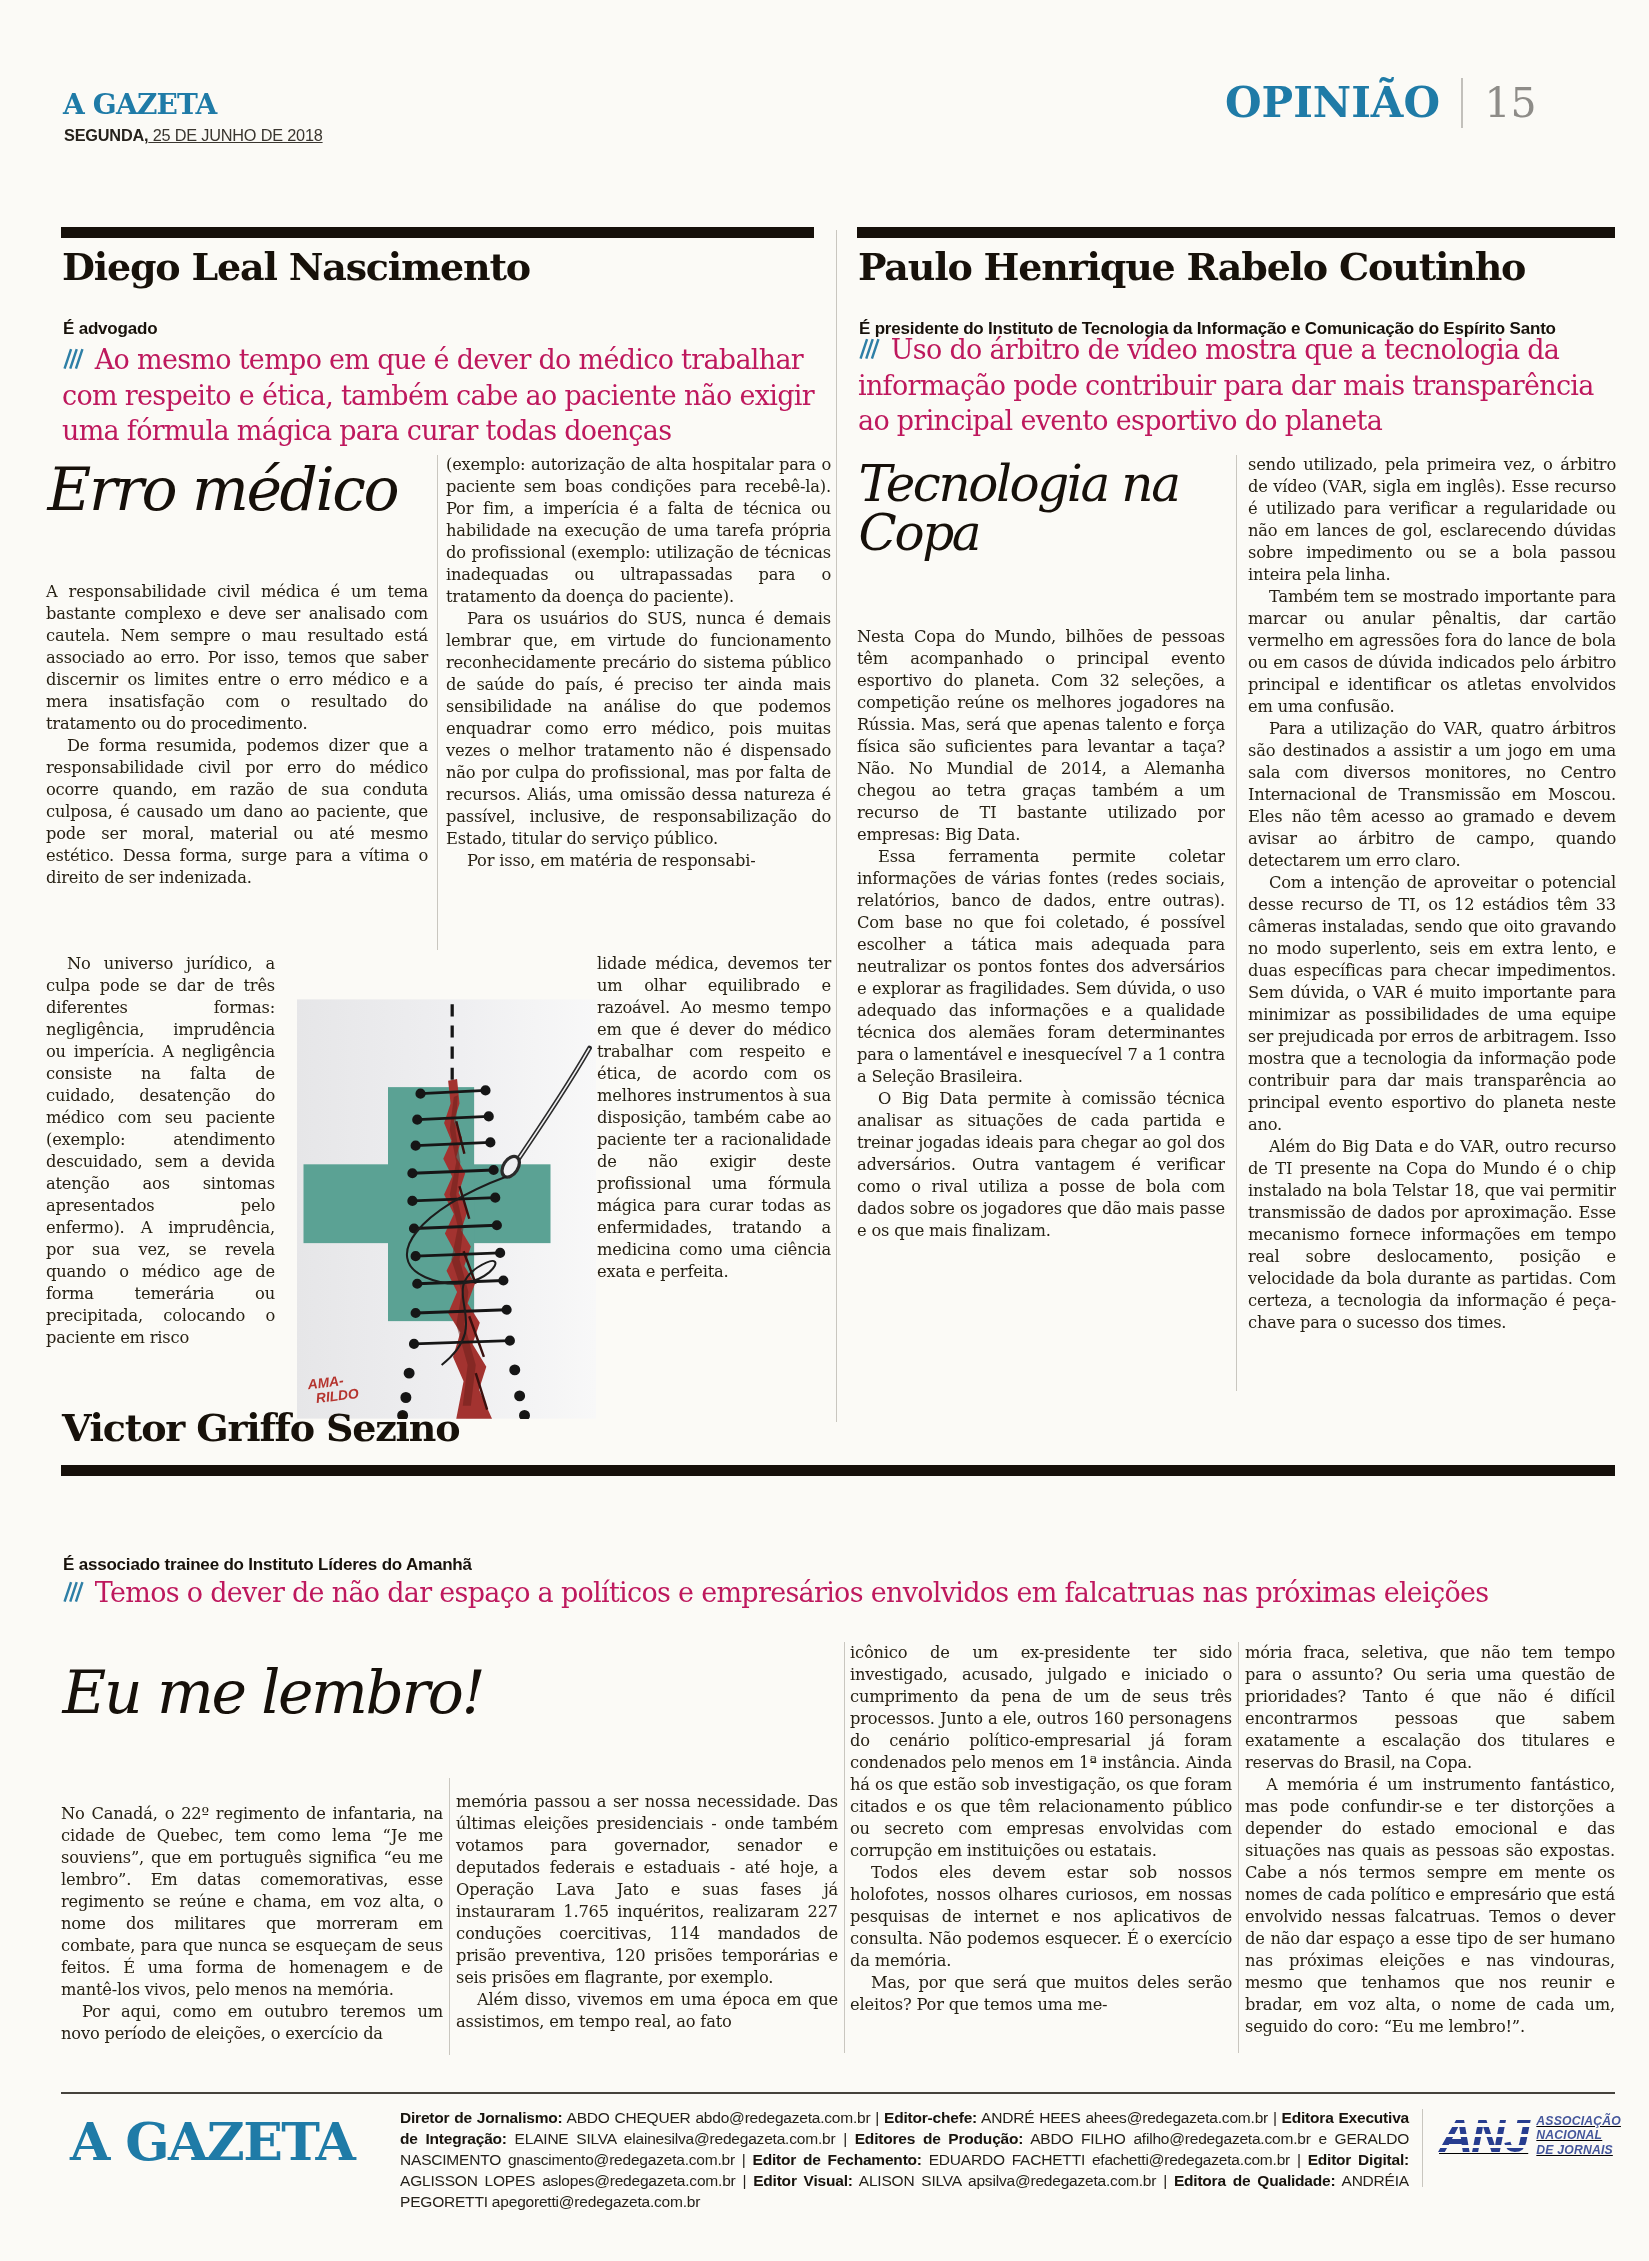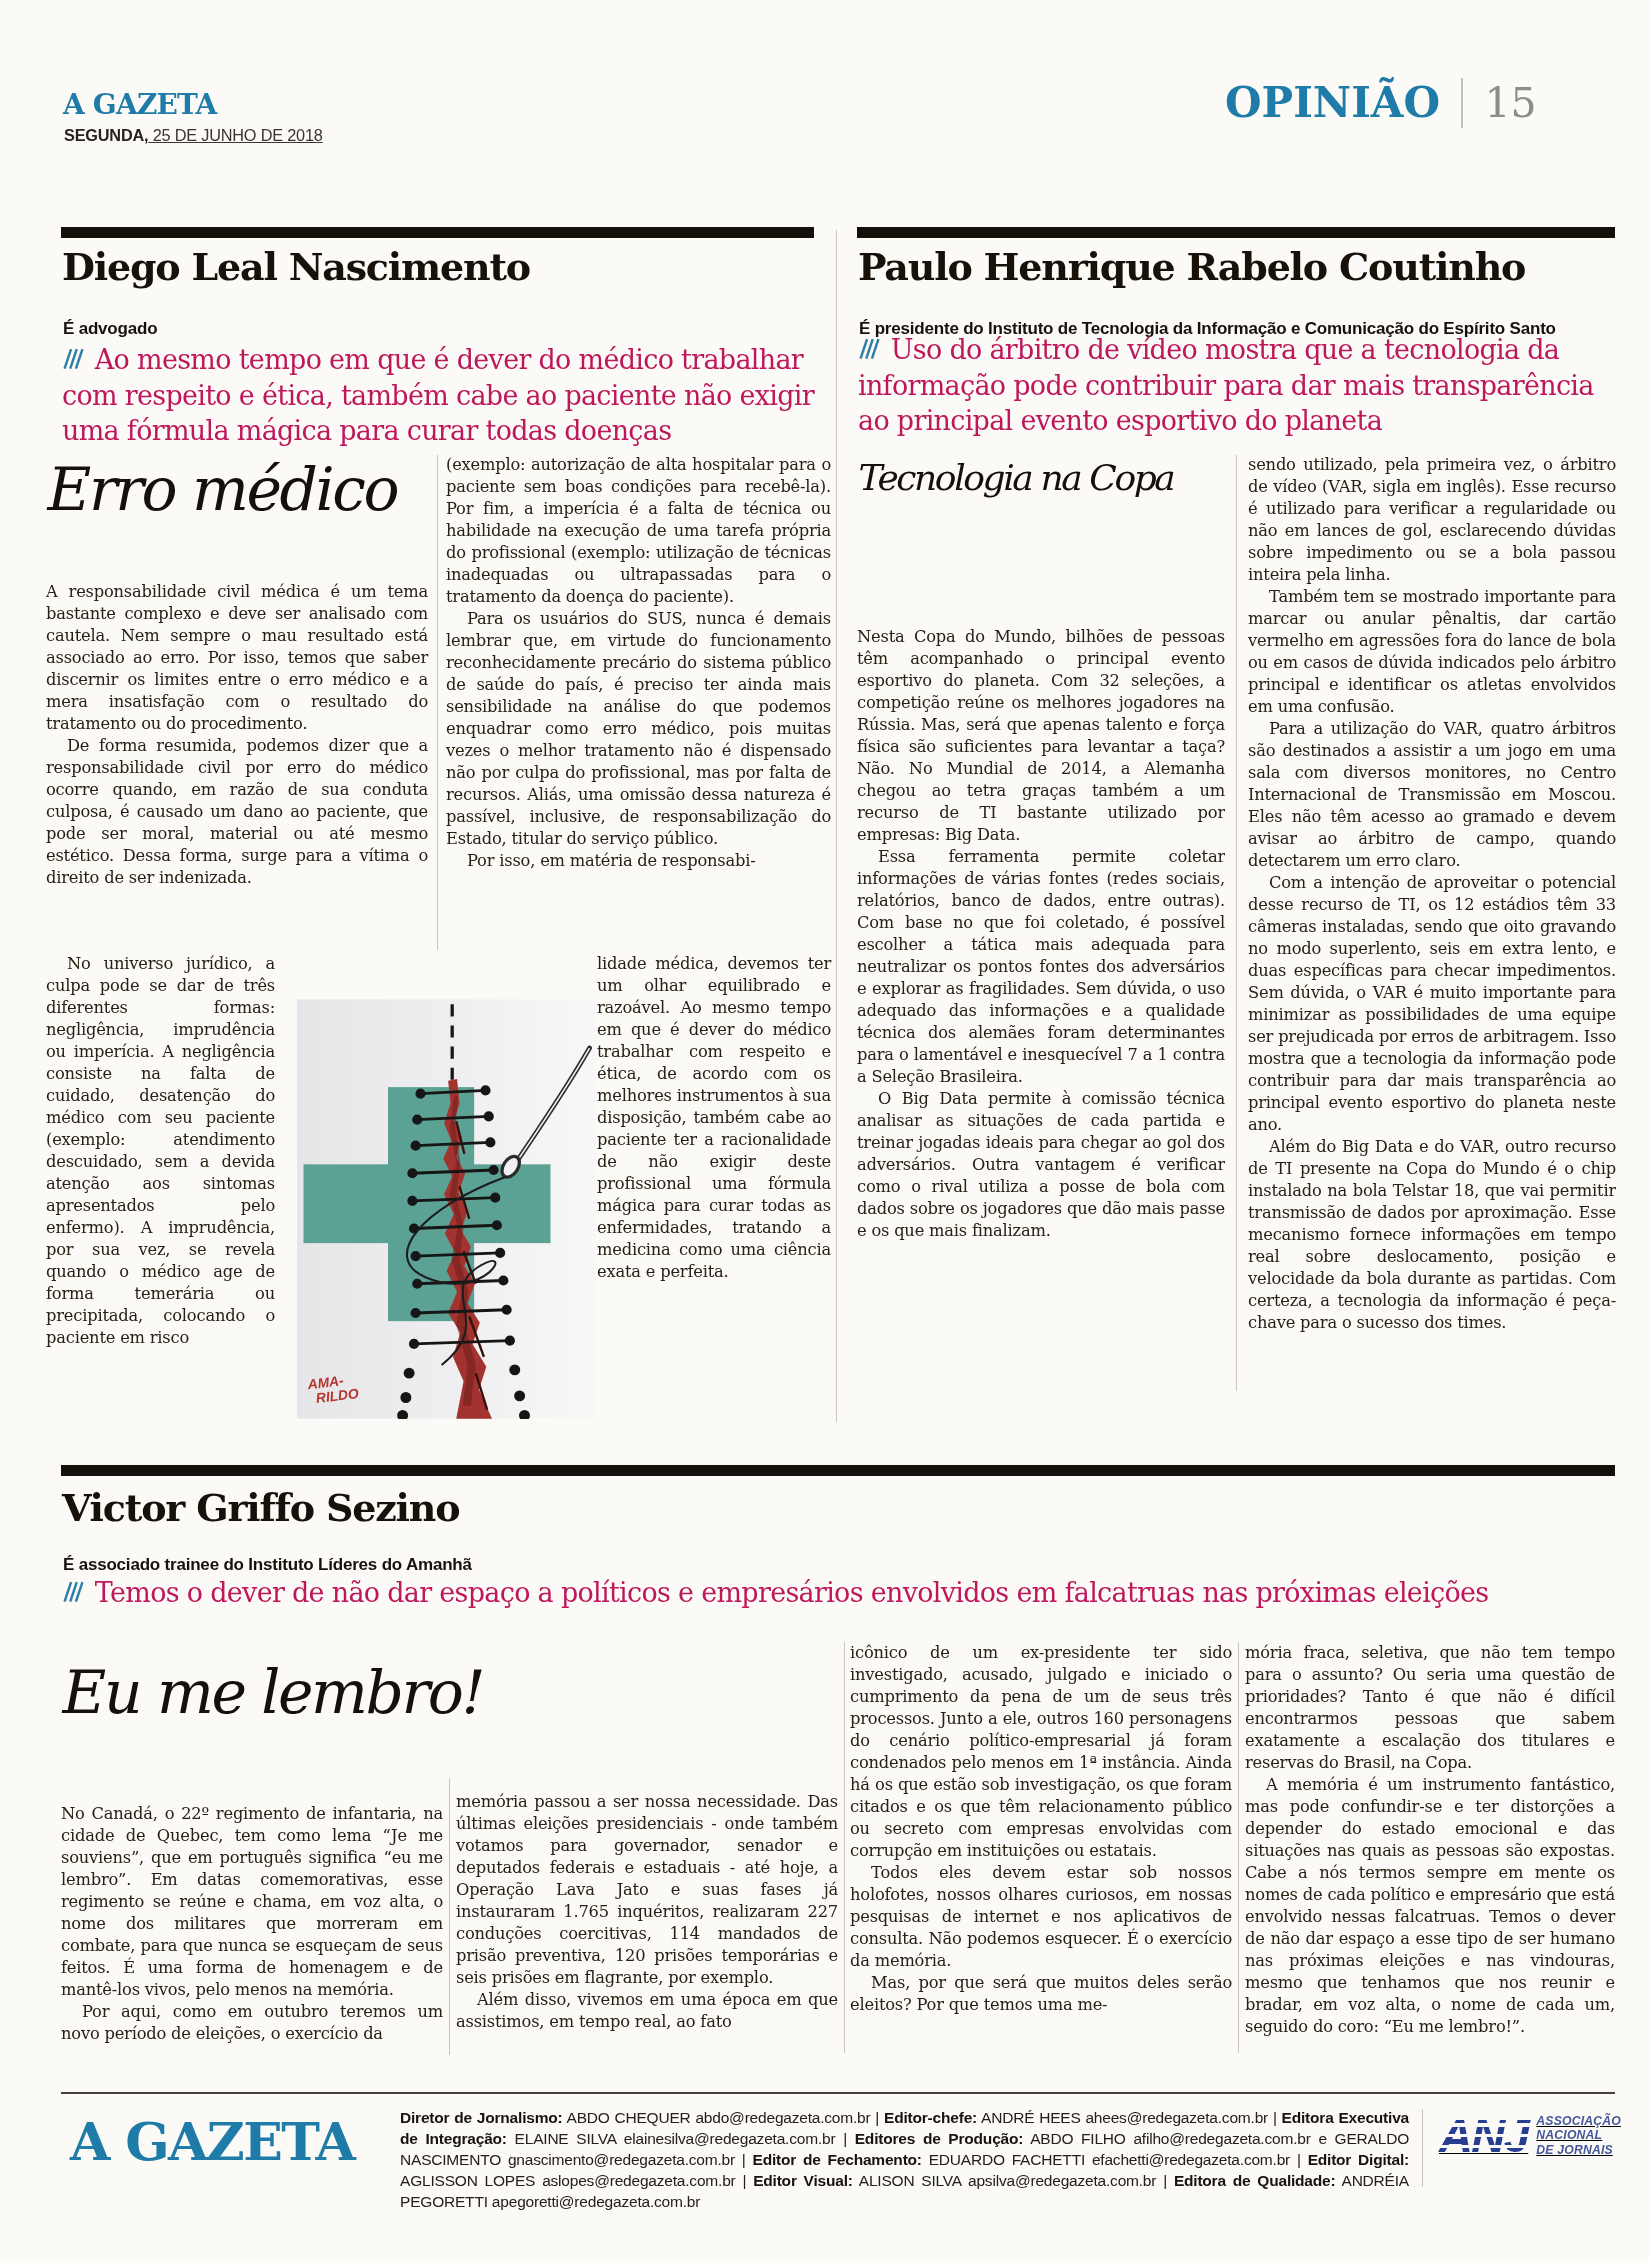--- a/index.html
+++ b/index.html
@@ -163,38 +163,38 @@
 
         <g font-family="Liberation Sans, sans-serif" font-style="italic" font-weight="700" font-size="17" fill="#b5342e" transform="rotate(-7 30 480)">
           <text x="14" y="478">AMA-</text>
           <text x="22" y="496">RILDO</text>
         </g>
       </svg>
     </div>
   </div>
 
   <div class="abs" style="left:857px;top:452px;width:758px;height:980px;">
-    <div class="abs title-italic" style="left:1.6px;top:8.1px;width:368px;font-size:36px;">Tecnologia na Copa</div>
+    <div class="abs title-italic" style="left:1.6px;top:8.1px;width:368px;font-size:50px;">Tecnologia na Copa</div>
     <div class="abs bodytext clip" style="left:0;top:174px;width:368px;height:801px;">
         <p>Nesta Copa do Mundo, bilhões de pessoas têm acompanhado o principal evento esportivo do planeta. Com 32 seleções, a competição reúne os melhores jogadores na Rússia. Mas, será que apenas talento e força física são suficientes para levantar a taça? Não. No Mundial de 2014, a Alemanha chegou ao tetra graças também a um recurso de TI bastante utilizado por empresas: Big Data.</p>
         <p>Essa ferramenta permite coletar informações de várias fontes (redes sociais, relatórios, banco de dados, entre outras). Com base no que foi coletado, é possível escolher a tática mais adequada para neutralizar os pontos fontes dos adversários e explorar as fragilidades. Sem dúvida, o uso adequado das informações e a qualidade técnica dos alemães foram determinantes para o lamentável e inesquecível 7 a 1 contra a Seleção Brasileira.</p>
         <p>O Big Data permite à comissão técnica analisar as situações de cada partida e treinar jogadas ideais para chegar ao gol dos adversários. Outra vantagem é verificar como o rival utiliza a posse de bola com dados sobre os jogadores que dão mais passe e os que mais finalizam.</p>
       </div>
     <div class="abs bodytext clip" style="left:391px;top:1.6px;width:368px;height:944px;">
         <p>sendo utilizado, pela primeira vez, o árbitro de vídeo (VAR, sigla em inglês). Esse recurso é utilizado para verificar a regularidade ou não em lances de gol, esclarecendo dúvidas sobre impedimento ou se a bola passou inteira pela linha.</p>
         <p>Também tem se mostrado importante para marcar ou anular pênaltis, dar cartão vermelho em agressões fora do lance de bola ou em casos de dúvida indicados pelo árbitro principal e identificar os atletas envolvidos em uma confusão.</p>
         <p>Para a utilização do VAR, quatro árbitros são destinados a assistir a um jogo em uma sala com diversos monitores, no Centro Internacional de Transmissão em Moscou. Eles não têm acesso ao gramado e devem avisar ao árbitro de campo, quando detectarem um erro claro.</p>
         <p>Com a intenção de aproveitar o potencial desse recurso de TI, os 12 estádios têm 33 câmeras instaladas, sendo que oito gravando no modo superlento, seis em extra lento, e duas específicas para checar impedimentos. Sem dúvida, o VAR é muito importante para minimizar as possibilidades de uma equipe ser prejudicada por erros de arbitragem. Isso mostra que a tecnologia da informação pode contribuir para dar mais transparência ao principal evento esportivo do planeta neste ano.</p>
         <p>Além do Big Data e do VAR, outro recurso de TI presente na Copa do Mundo é o chip instalado na bola Telstar 18, que vai permitir transmissão de dados por aproximação. Esse mecanismo fornece informações em tempo real sobre deslocamento, posição e velocidade da bola durante as partidas. Com certeza, a tecnologia da informação é peça-chave para o sucesso dos times.</p>
       </div>
     <div class="rule-v" style="left:379px;top:3.3px;height:936px;"></div>
   </div>
 
   <div class="bar" style="left:61px;top:1465px;width:1554px;"></div>
-  <div class="abs article-author" style="left:62px;top:1488px;">Victor Griffo Sezino</div>
+  <div class="abs article-author" style="left:62px;top:1408px;">Victor Griffo Sezino</div>
   <div class="abs byline" style="left:63px;top:1531px;">É associado trainee do Instituto Líderes do Amanhã</div>
   <div class="abs quote" style="left:62px;top:1575px;width:1554px;">
     <span class="hatch"><svg width="23" height="24.4" viewBox="0 0 28 30">
           <path d="M3 29 L11 5 M10 29 L18 5 M17 29 L25 5" stroke="#2e7fa6" stroke-width="3" fill="none"></path>
         </svg></span><span>Temos o dever de não dar espaço a políticos e empresários envolvidos em falcatruas nas próximas eleições</span>
   </div>
 
   <div class="abs" style="left:61px;top:1640px;width:1554px;height:443px;">
     <div class="abs title-italic" style="left:1.6px;top:23px;">Eu me lembro!</div>
     <div class="abs bodytext" style="left:0;top:163px;width:382px;">

